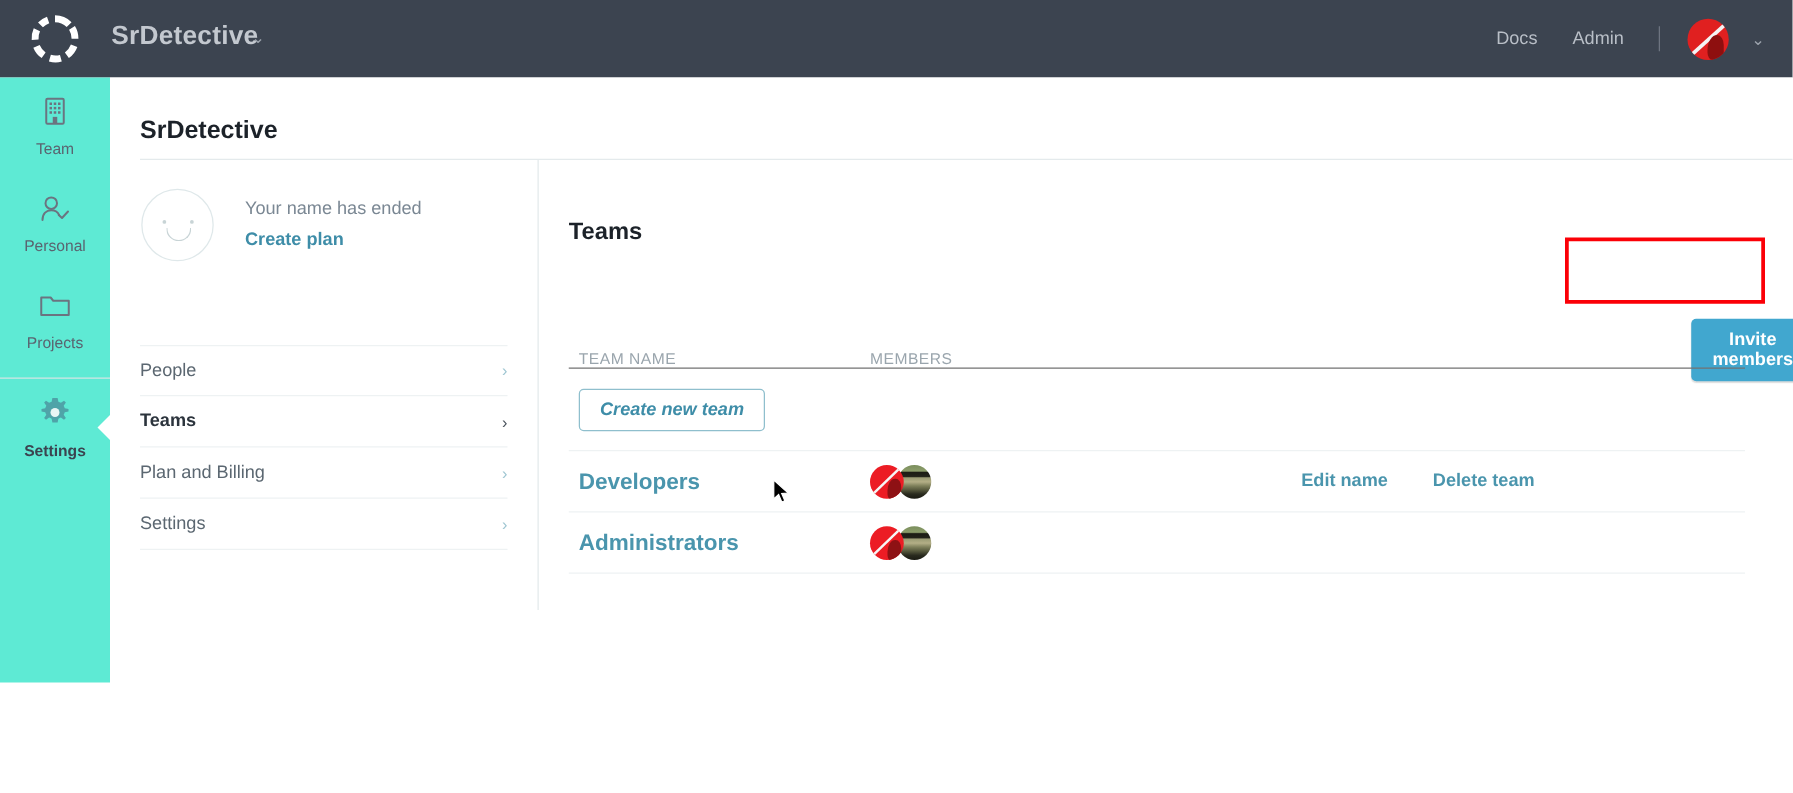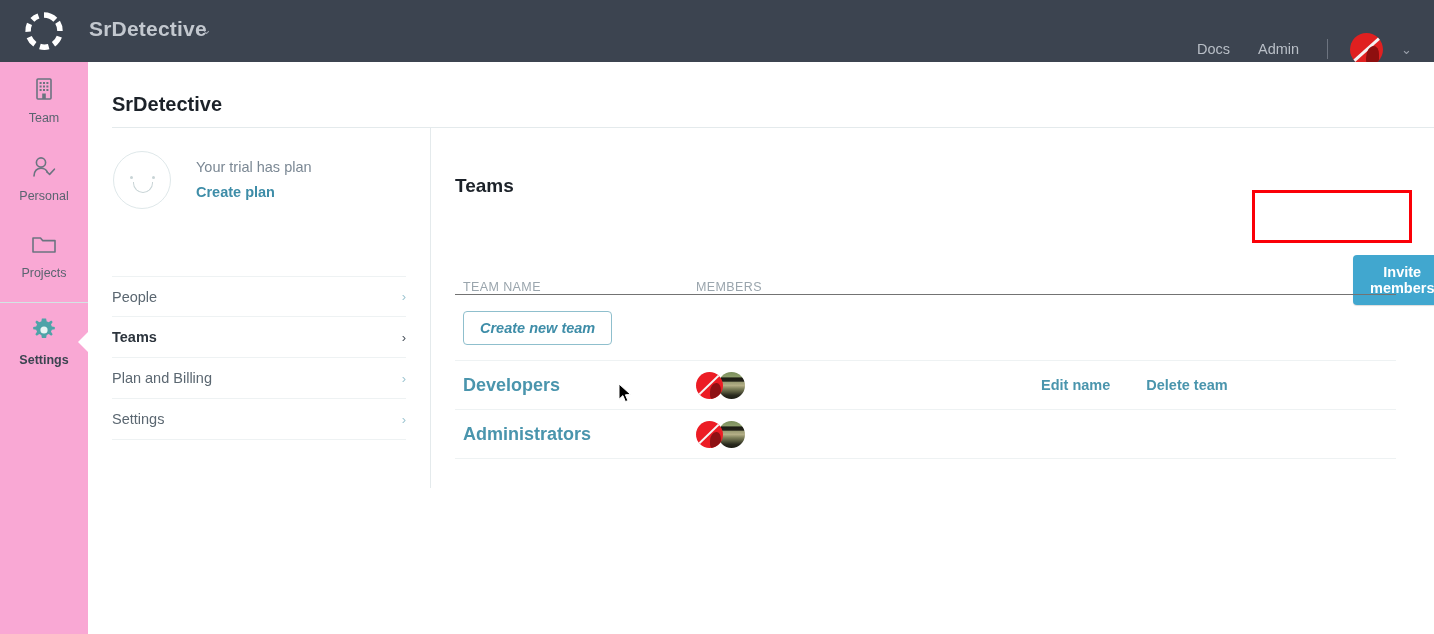--- a/index.html
+++ b/index.html
@@ -23,21 +23,21 @@
   }
   .brand-name {
     position: absolute; left: 89px; top: 17px;
     font-size: 21px; font-weight: bold; color: #c3c8cf;
     letter-spacing: .2px;
   }
   .brand-caret {
     position: absolute; left: 201px; top: 22px;
     color: #9aa1ab; font-size: 13px;
   }
-  .topnav { position: absolute; right: 0; top: 18px; height: 62px;
+  .topnav { position: absolute; right: 0; top: 0; height: 62px;
             display: flex; align-items: center; }
   .topnav a {
     color: #b9bfc7; font-size: 14.5px; text-decoration: none;
     margin-right: 28px;
   }
   .topnav .divider-v {
     width: 1px; height: 20px; background: #6d7480; margin-right: 22px;
   }
   .avatar-top {
     width: 33px; height: 33px; border-radius: 50%;
@@ -52,22 +52,22 @@
   .avatar-top .blob {
     position: absolute; right: 4px; bottom: 0;
     width: 13px; height: 20px; background: #8e0f0f;
     border-radius: 60% 40% 10% 30%;
   }
   .topnav .caret2 { color: #9aa1ab; font-size: 13px; margin-right: 22px; }
 
   
   .rail {
     position: absolute; left: 0; top: 62px;
-    width: 88px; height: 572px;
-    background: #f9a8d4;
+    width: 88px; height: 484px;
+    background: #5eead4;
   }
   .rail-item {
     width: 88px; height: 78px;
     display: flex; flex-direction: column;
     align-items: center; justify-content: center;
     position: relative;
   }
   .rail-item .rail-label {
     font-size: 12.5px; color: #5a6470; margin-top: 6px;
   }
@@ -313,21 +313,21 @@
 
   <div class="panel">
 
     <div class="trial">
       <div class="smiley">
         <span class="eye l"></span>
         <span class="eye r"></span>
         <span class="mouth"></span>
       </div>
       <div class="trial-text">
-        <div class="t1">Your trial has plan</div>
+        <div class="t1">Your name has ended</div>
         <div class="t2">Create plan</div>
       </div>
     </div>
 
     <div class="menu">
       <div class="menu-item">
         <span class="mlabel">People</span>
         <span class="chev">›</span>
       </div>
       <div class="menu-item active">

